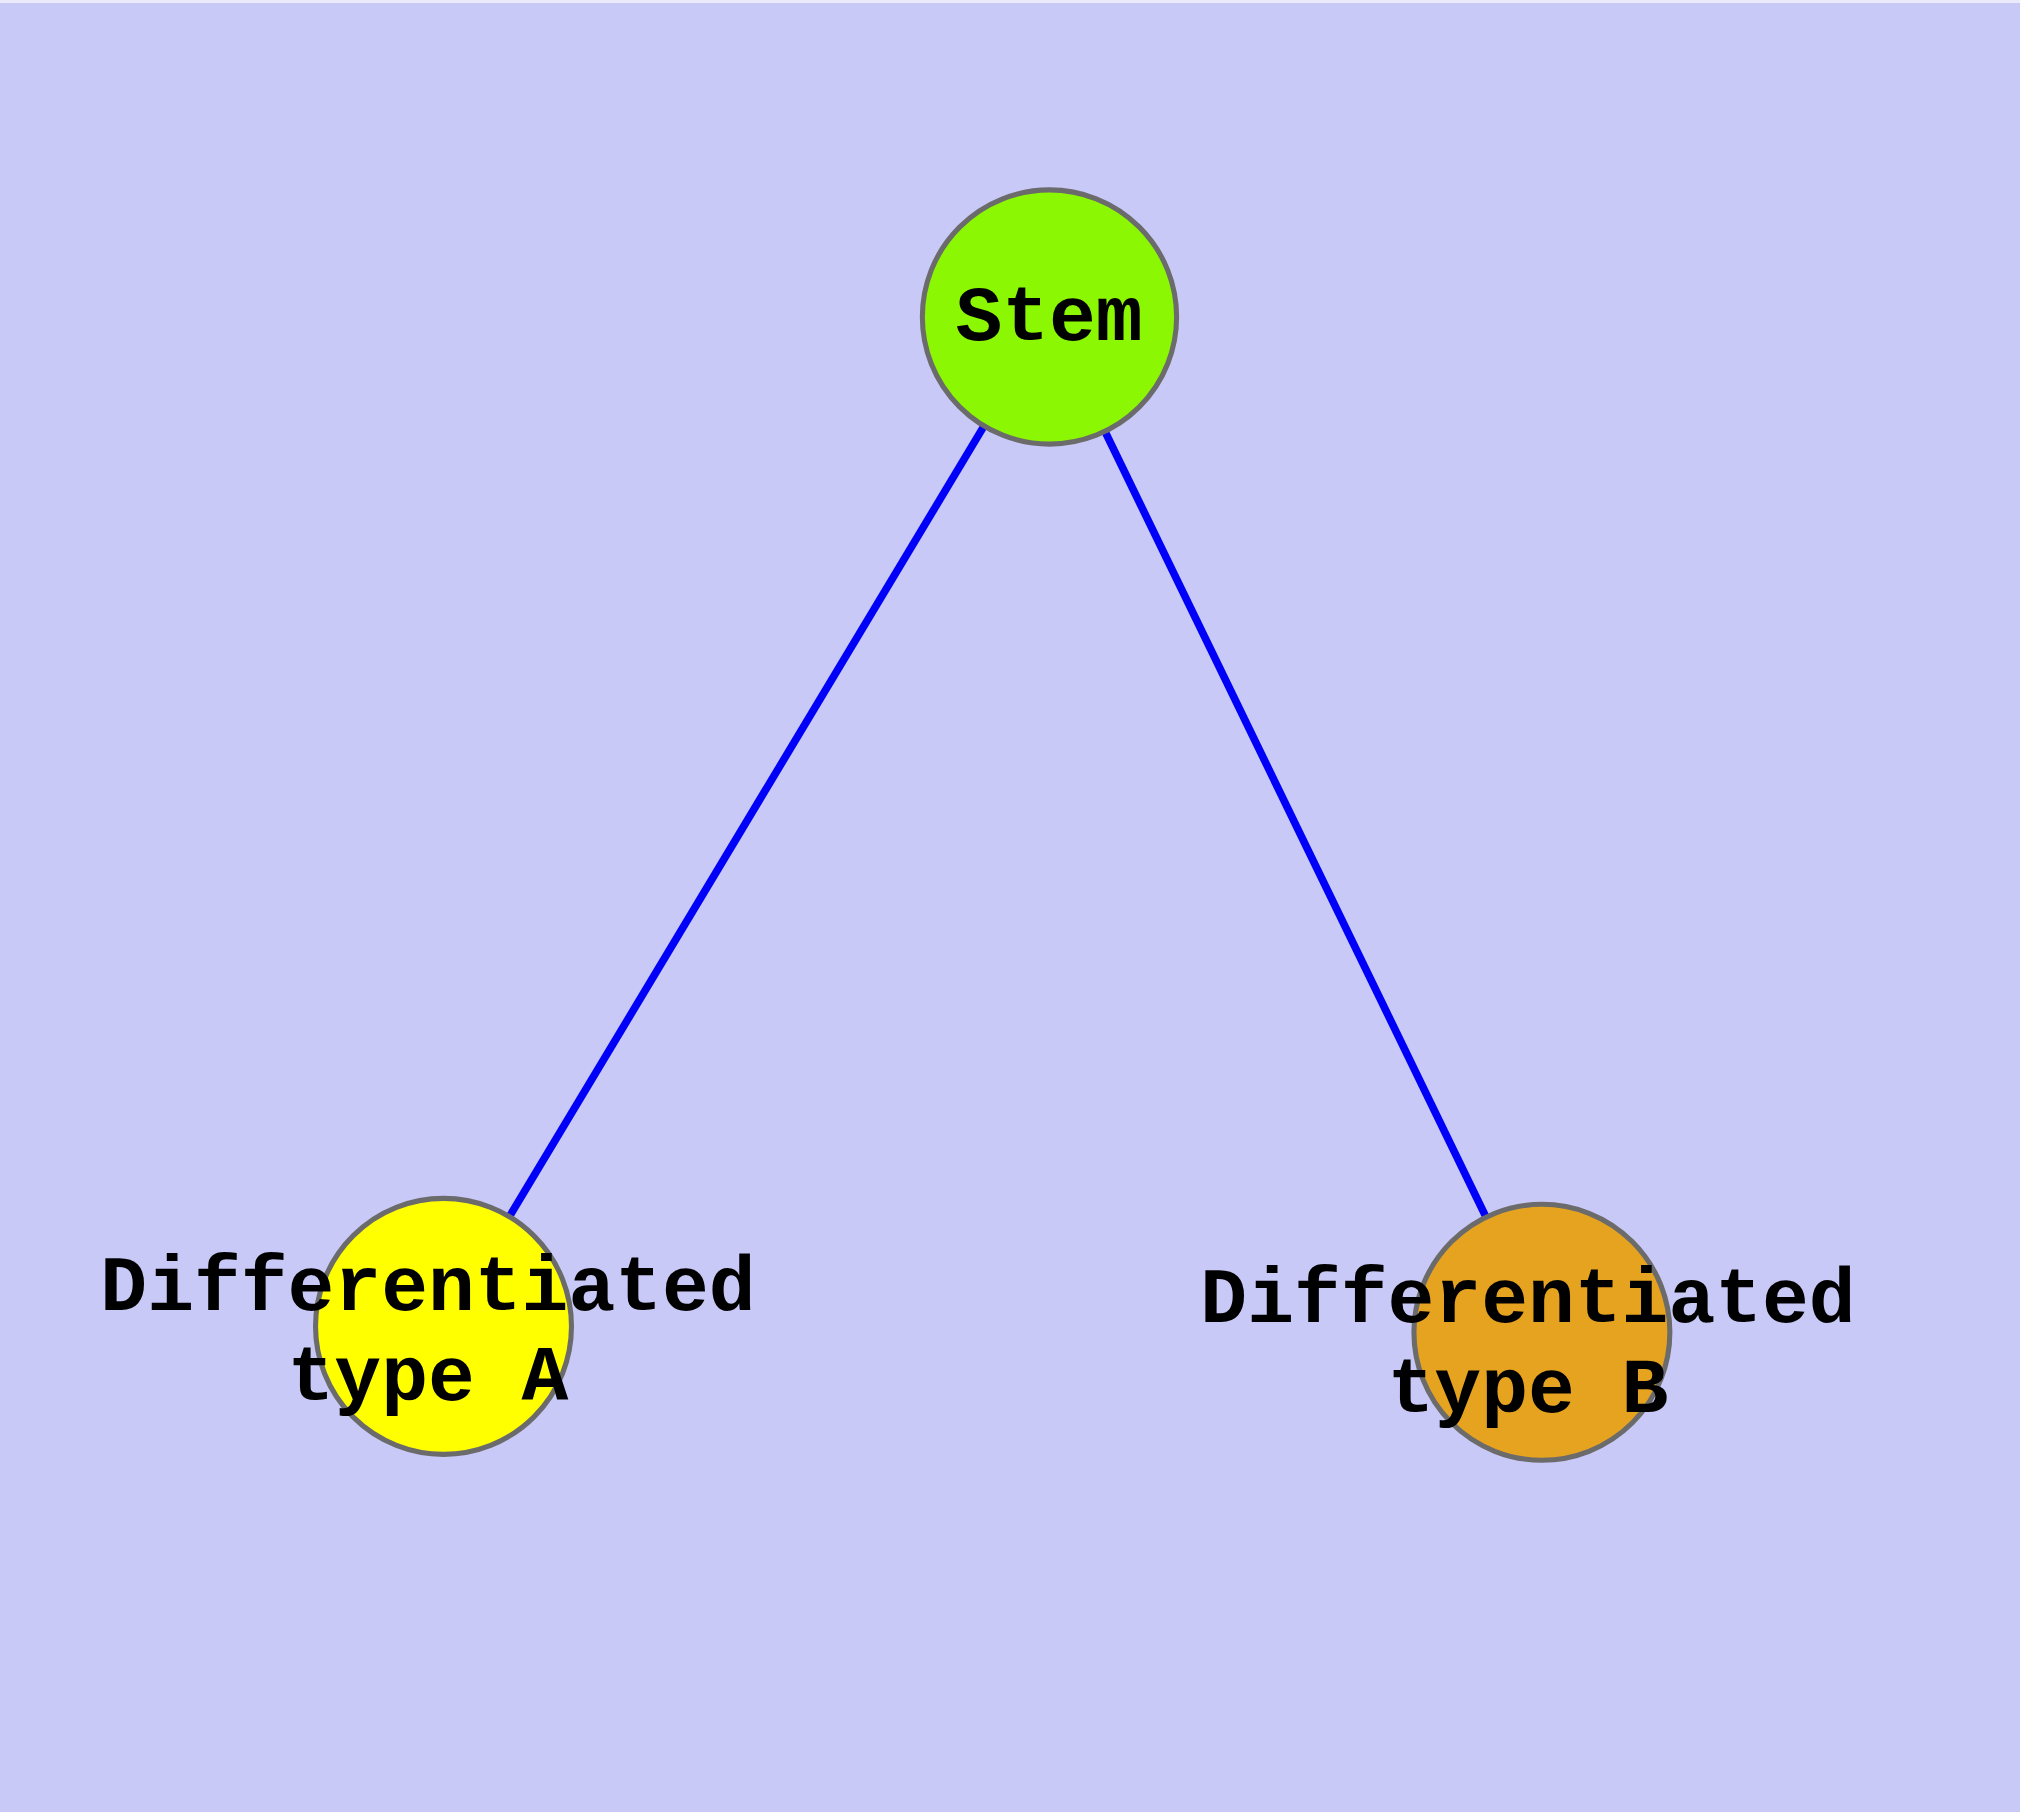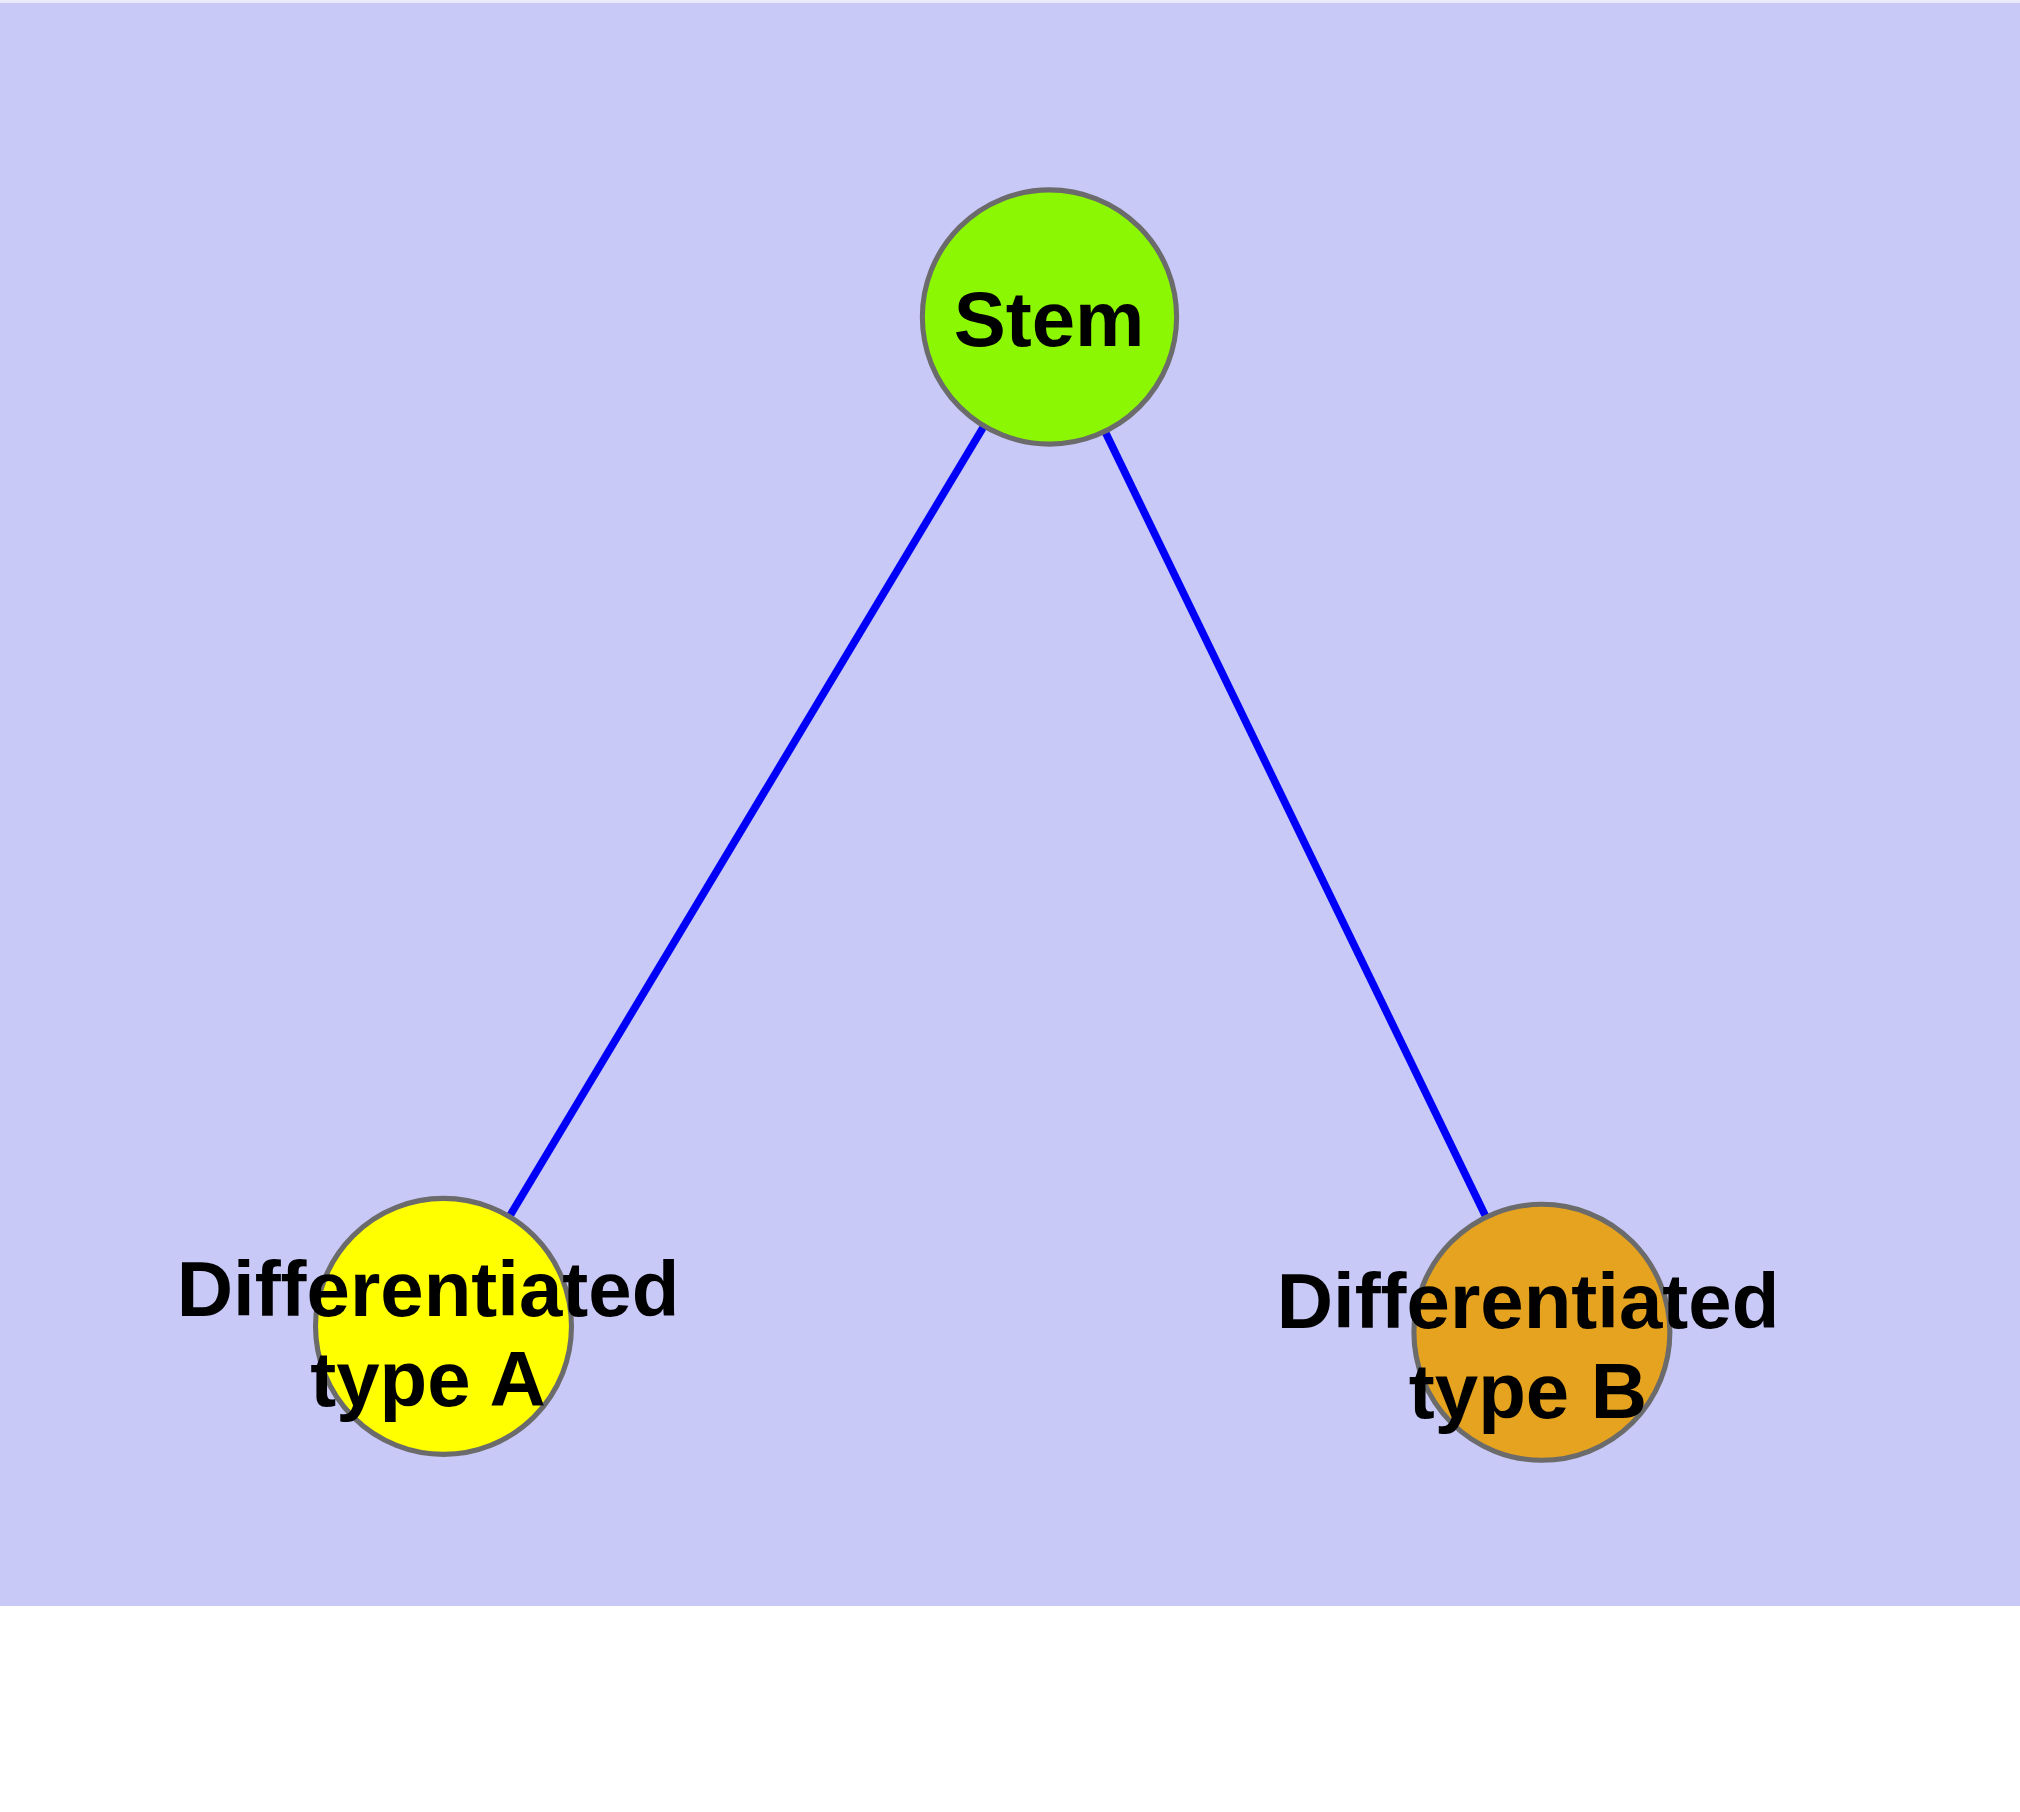--- a/index.html
+++ b/index.html
@@ -3,23 +3,23 @@
 <meta charset="utf-8">
 <style>
   html, body {
     margin: 0;
     padding: 0;
     background: #ffffff;
   }
   .canvas {
     position: relative;
     width: 2021px;
-    height: 1606px;
+    height: 1812px;
     overflow: hidden;
-    font-family: Liberation Sans, sans-serif;
+    font-family: Liberation Mono, monospace;
   }
   .top-edge-strip {
     position: absolute;
     left: 0; top: 0;
     width: 100%; height: 3.4px;
     background: #eaeafb;
     z-index: 3;
   }
   svg.graph-layer {
     position: absolute;

